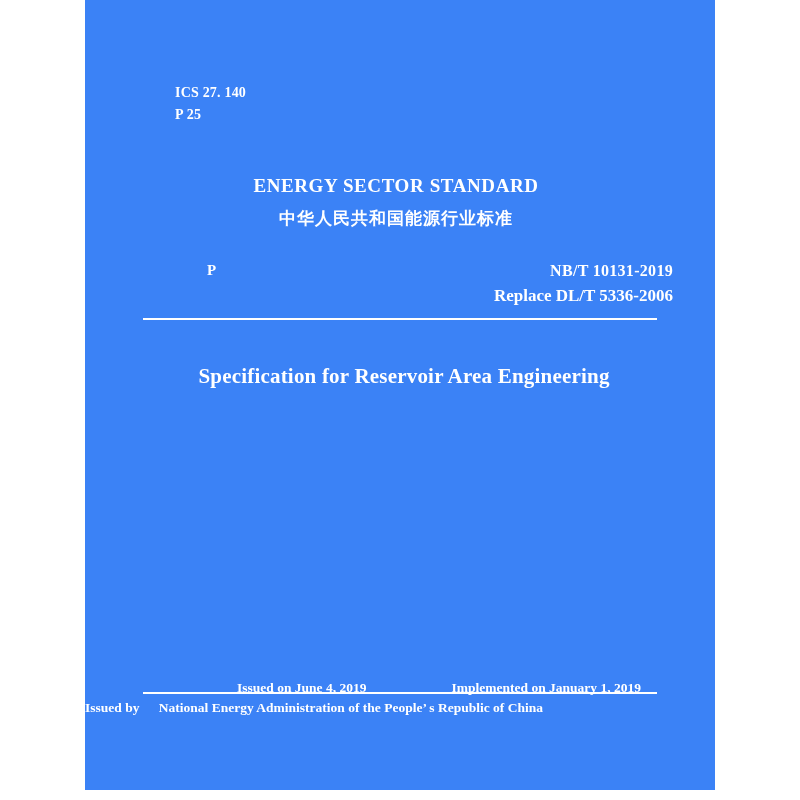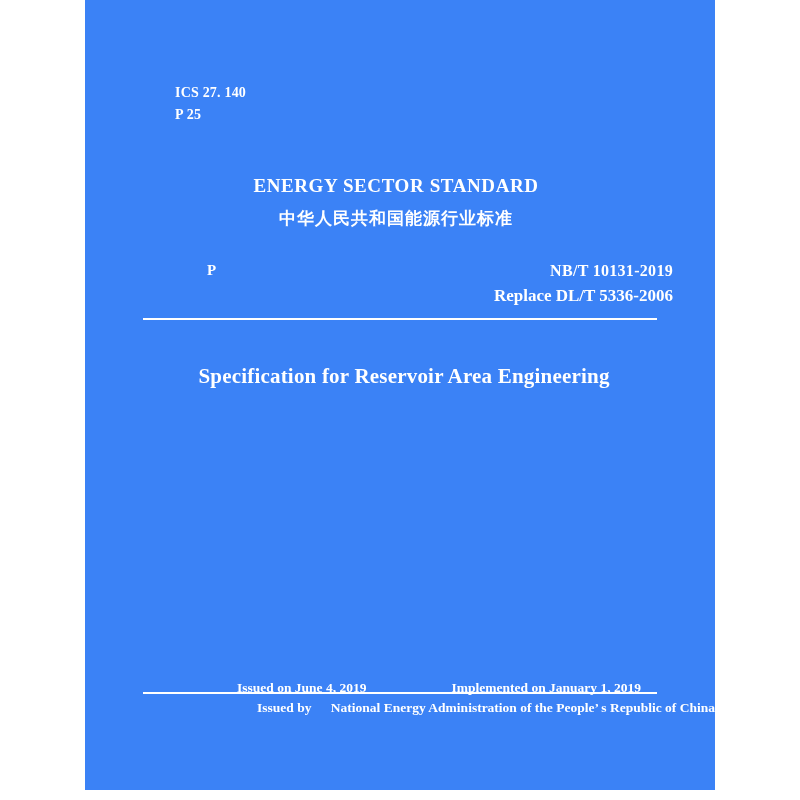--- a/index.html
+++ b/index.html
@@ -134,21 +134,21 @@
     justify-content: space-between;
     margin-top: 8px;
   }
   .dates .issued { margin-left: 82px; }
   .dates .implemented { margin-right: 28px; }
   .issuer {
     position: absolute;
     left: 0;
     right: 0;
     top: 700px;
-    text-align: right;
+    text-align: left;
     font-weight: bold;
     font-size: 13.5px;
   }
   .issuer .by { margin-right: 16px; }
 </style>
 </head>
 <body>
 
 <div id="cover">
 

